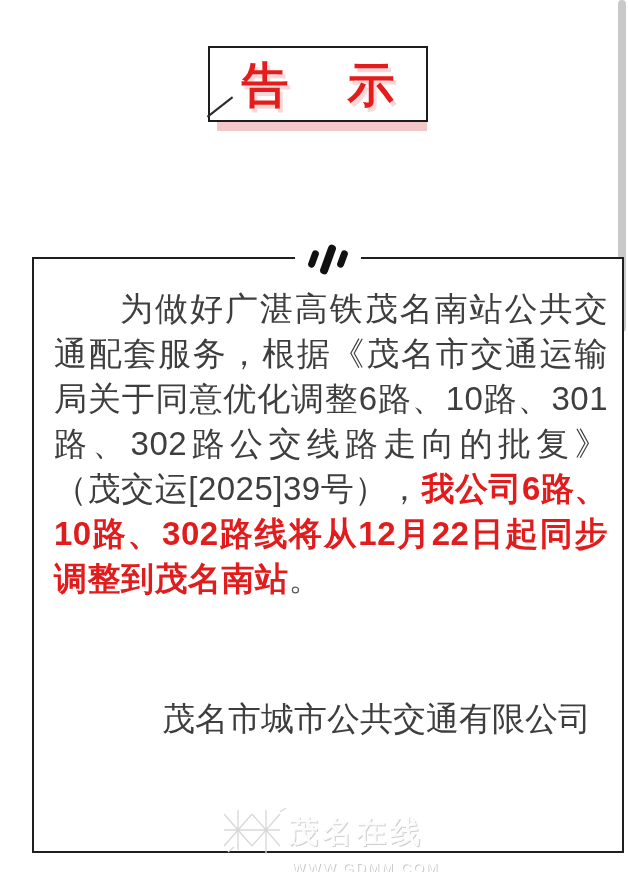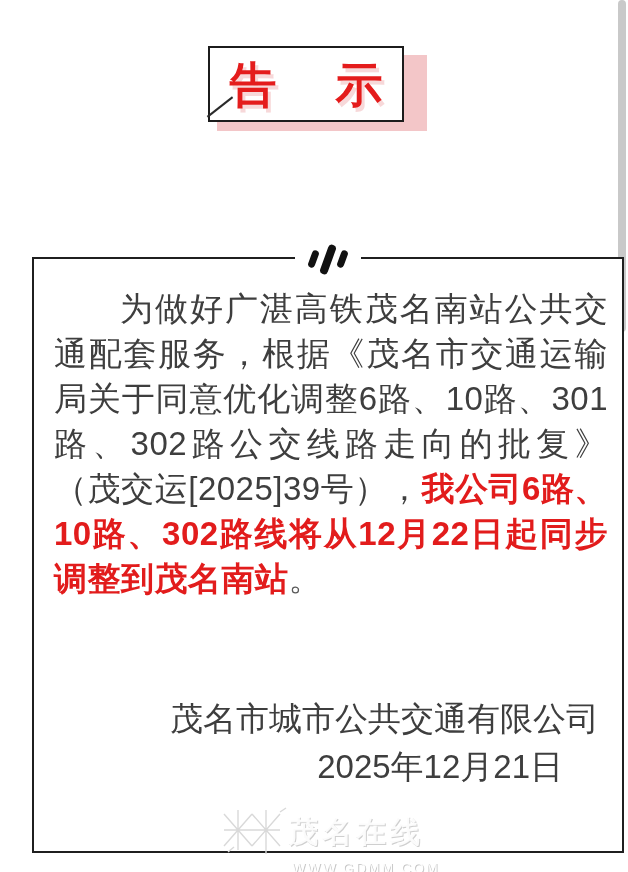--- a/index.html
+++ b/index.html
@@ -29,21 +29,21 @@
   }
   .title-shadow {
     position: absolute;
     left: 9px; top: 9px;
     width: 210px; height: 76px;
     background: #f3c6c8;
   }
   .title-box {
     position: absolute;
     left: 0; top: 0;
-    width: 196px; height: 76px;
+    width: 220px; height: 76px;
     background: #ffffff;
     border: 2px solid #1c1c1c;
     display: flex; align-items: center; justify-content: center;
   }
   .title-text {
     color: #e41c1c;
     font-size: 47px;
     font-weight: 800;
     letter-spacing: 6px;
     line-height: 1;
@@ -108,21 +108,21 @@
   .body-text .period { color: #5a5a5a; }
 
   .signature-block {
     margin-top: 94px;
     font-size: 33px;
     line-height: 48px;
     color: #3e3e3e;
   }
   .signature-company {
     text-align: right;
-    padding-right: 23px;
+    padding-right: 31px;
     white-space: nowrap;
   }
   .signature-date {
     text-align: right;
     padding-right: 59px;
     white-space: nowrap;
   }
 
   
   .watermark {
@@ -171,21 +171,20 @@
   <div class="slashes">
     <div class="slash small"></div>
     <div class="slash big"></div>
     <div class="slash small"></div>
   </div>
 
   <p class="body-text"><span>为做好广湛高铁茂名南站公共交通配套服务，根据《茂名市交通运输局关于同意优化调整6路、10路、301路、302路公交线路走向的批复》（茂交运[2025]39号），</span><span class="highlight">我公司6路、10路、302路线将从12月22日起同步调整到茂名南站</span><span class="period">。</span></p>
 
   <div class="signature-block">
     <div class="signature-company">茂名市城市公共交通有限公司</div>
-    <div class="signature-date">2025年12月21日</div>
   </div>
 </div>
 
 <div class="watermark">
   <div class="wm-row">
     <svg class="wm-logo" width="66" height="52" viewBox="0 0 66 52">
       <g stroke="#d9d9d9" stroke-width="1.4" fill="none">
         <path d="M2 40 L30 8 M2 8 L30 40 M16 4 L16 44 M2 24 L30 24"></path>
         <path d="M30 40 L58 8 M30 8 L58 40 M44 4 L44 48 M30 24 L58 24"></path>
         <path d="M6 46 L12 41 M58 6 L64 2"></path>

